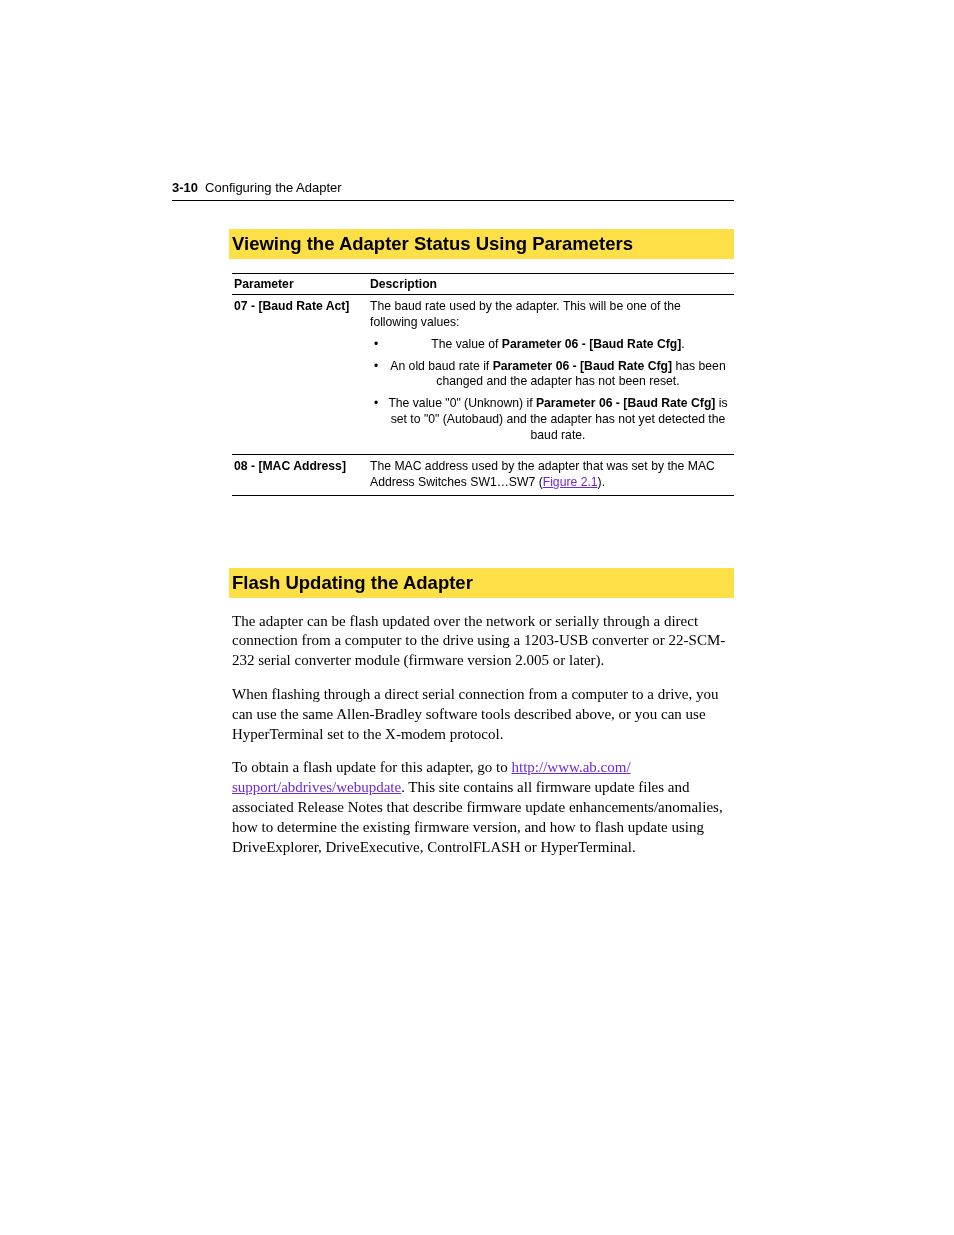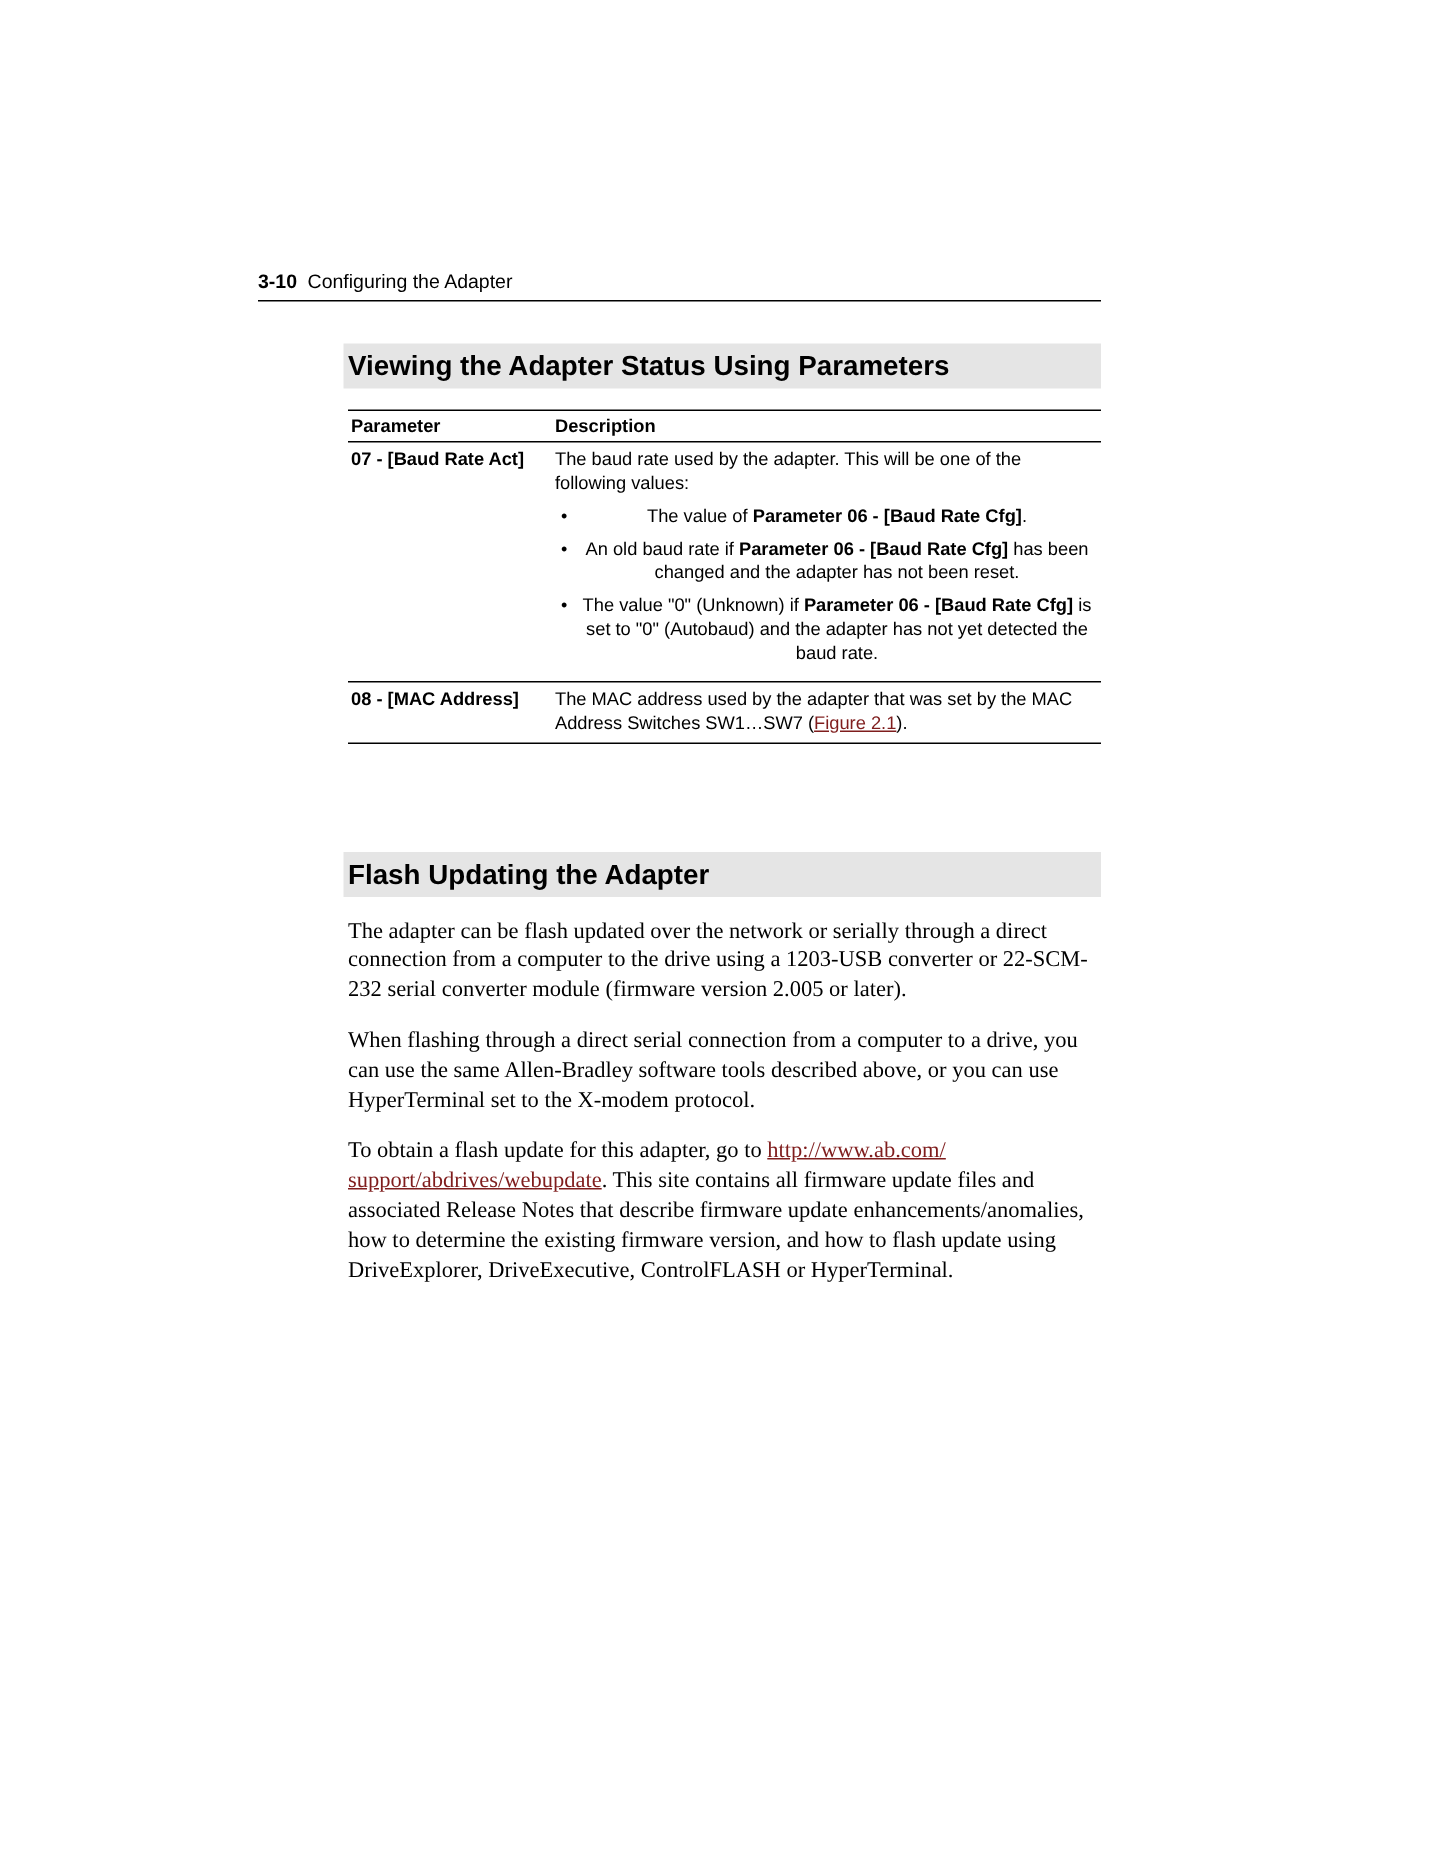--- a/index.html
+++ b/index.html
@@ -24,21 +24,21 @@
     margin-left: -60px;
   }
   .header-page {
     font-weight: bold;
     margin-right: 7px;
   }
   .section-heading {
     font-family: Arial, Helvetica, sans-serif;
     font-weight: bold;
     font-size: 18.5px;
-    background: #e5e5e5;
+    background: #fde047;
     padding: 4px 6px 4px 3px;
     margin-bottom: 14px;
     margin-left: -3px;
   }
   .body-text {
     font-size: 15px;
     line-height: 1.32;
     margin-bottom: 14px;
   }
   .table {
@@ -84,21 +84,21 @@
   }
   .desc-cell ul li::before {
     content: "•";
     position: absolute;
     left: 4px;
     top: 0;
     font-size: 12px;
   }
   .b { font-weight: bold; }
   .link {
-    color: #7f1d1d;
+    color: #6d28d9;
     text-decoration: underline;
   }
 </style>
 </head>
 <body>
 
 <div class="page">
 
   <div class="header-row">
     <span class="header-page">3-10</span>

